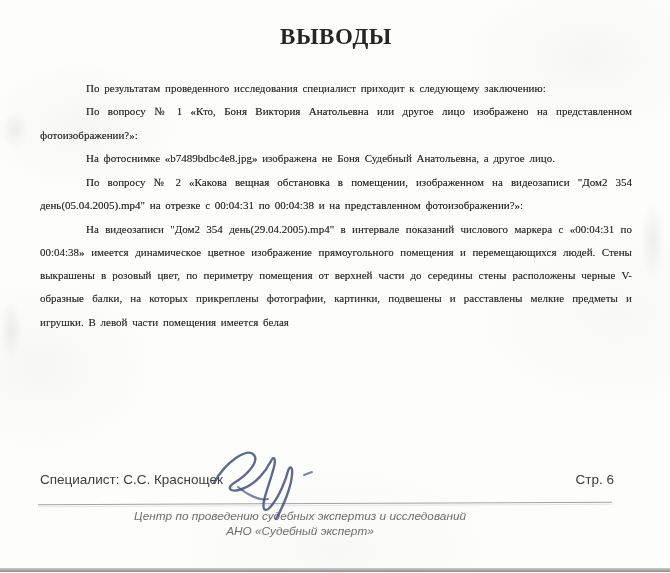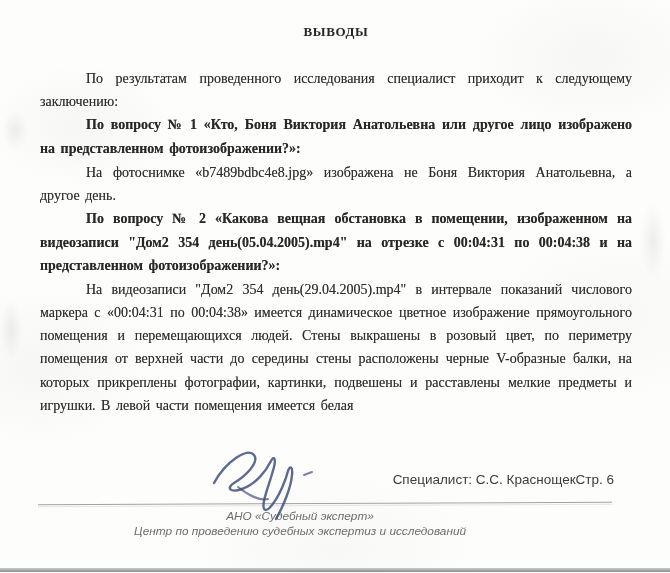--- a/index.html
+++ b/index.html
@@ -12,34 +12,34 @@
     content:"";position:absolute;inset:0;pointer-events:none;
     background:
       radial-gradient(140px 90px at 12% 22%, rgba(120,120,125,.05), transparent 70%),
       radial-gradient(180px 110px at 88% 10%, rgba(120,120,125,.05), transparent 70%),
       radial-gradient(160px 120px at 6% 64%, rgba(120,120,125,.05), transparent 70%),
       radial-gradient(200px 130px at 92% 55%, rgba(120,120,125,.04), transparent 70%),
       radial-gradient(220px 120px at 50% 96%, rgba(120,120,125,.04), transparent 70%);
   }
   .content{position:absolute;left:40px;right:38px;top:18px;}
   .doc-title{
-    text-align:center;font-weight:bold;font-size:13px;letter-spacing:.6px;
+    text-align:center;font-weight:bold;font-size:23px;letter-spacing:.6px;
     margin:6px 0 27px 0;color:#262626;
   }
   p.body{
-    margin:0;font-size:14px;line-height:23.2px;text-align:justify;
+    margin:0;font-size:11px;line-height:23.2px;text-align:justify;
     text-indent:46px;word-spacing:2px;
     text-shadow:0 0 .4px rgba(40,40,40,.55);
   }
-  p.bold{font-weight:bold;color:#282828;line-height:23.6px;}
+  p.bold{font-weight:normal;color:#282828;line-height:23.6px;}
   .gap-lg{margin-top:18px;}
   .gap-md{margin-top:15px;}
   .specialist-row{
     position:absolute;left:40px;right:56px;top:472px;
-    display:flex;justify-content:flex-end;align-items:flex-end;
+    display:flex;justify-content:space-between;align-items:flex-end;
     font-family:"Liberation Sans", sans-serif;font-size:13.5px;color:#3c3c3c;
   }
   .signature{position:absolute;left:208px;top:443px;z-index:2;}
   .footer-rule{
     position:absolute;left:38px;right:58px;top:503px;height:0;
     border-top:1.5px solid #a2a2a2;
     box-shadow:0 2px 0 rgba(160,160,160,.25);
     transform:rotate(-0.25deg);
   }
   .org-footer{
@@ -58,21 +58,21 @@
 <body>
 
 <div class="page">
 
   <div class="content">
     <div class="doc-title">ВЫВОДЫ</div>
 
     <p class="body">По результатам проведенного исследования специалист приходит к следующему заключению:</p>
 
     <p class="body bold gap-lg">По вопросу № 1 «Кто, Боня Виктория Анатольевна или другое лицо изображено на представленном фотоизображении?»:</p>
-    <p class="body">На фотоснимке «b7489bdbc4e8.jpg» изображена не Боня Виктория Анатольевна, а другое день.</p>
+    <p class="body">На фотоснимке «b7489bdbc4e8.jpg» изображена не Боня Судебный Анатольевна, а другое лицо.</p>
 
     <p class="body bold gap-md">По вопросу № 2 «Какова вещная обстановка в помещении, изображенном на видеозаписи "Дом2 354 день(05.04.2005).mp4" на отрезке с 00:04:31 по 00:04:38 и на представленном фотоизображении?»:</p>
     <p class="body">На видеозаписи "Дом2 354 день(29.04.2005).mp4" в интервале показаний числового маркера с «00:04:31 по 00:04:38» имеется динамическое цветное изображение прямоугольного помещения и перемещающихся людей. Стены выкрашены в розовый цвет, по периметру помещения от верхней части до середины стены расположены черные V-образные балки, на которых прикреплены фотографии, картинки, подвешены и расставлены мелкие предметы и игрушки. В левой части помещения имеется белая</p>
   </div>
 
   <div class="specialist-row">
     <span>Специалист: С.С. Краснощек</span>
     <span>Стр. 6</span>
   </div>
 
@@ -80,22 +80,22 @@
     <svg width="120" height="82" viewBox="0 0 120 82" fill="none">
       <path d="M6 40 C 18 18, 40 4, 46 12 C 52 20, 36 34, 26 40 C 18 45, 22 50, 34 46 C 48 41, 58 28, 63 18 C 66 12, 68 16, 66 24 C 63 36, 58 48, 56 58 C 54 68, 58 70, 64 62 C 72 52, 78 36, 80 28 C 82 22, 85 24, 84 32 C 83 44, 76 62, 68 76" stroke="#41507e" stroke-width="2.4" stroke-linecap="round" opacity="0.85"></path>
       <path d="M30 44 C 40 52, 52 58, 60 56" stroke="#41507e" stroke-width="2" stroke-linecap="round" opacity="0.7"></path>
       <path d="M96 32 l 8 -3" stroke="#41507e" stroke-width="2" stroke-linecap="round" opacity="0.7"></path>
     </svg>
   </div>
 
   <div class="footer-rule"></div>
 
   <div class="org-footer">
+    <div>Центр по проведению судебных экспертиз и исследований</div>
     <div>АНО «Судебный эксперт»</div>
-    <div>Центр по проведению судебных экспертиз и исследований</div>
   </div>
 
   <div class="smudge" style="left:2px;top:110px;width:26px;height:40px;"></div>
   <div class="smudge" style="left:0px;top:300px;width:22px;height:60px;"></div>
   <div class="smudge" style="left:640px;top:200px;width:26px;height:80px;"></div>
 
   <div class="scan-bar"></div>
 </div>
 
 </body></html>

